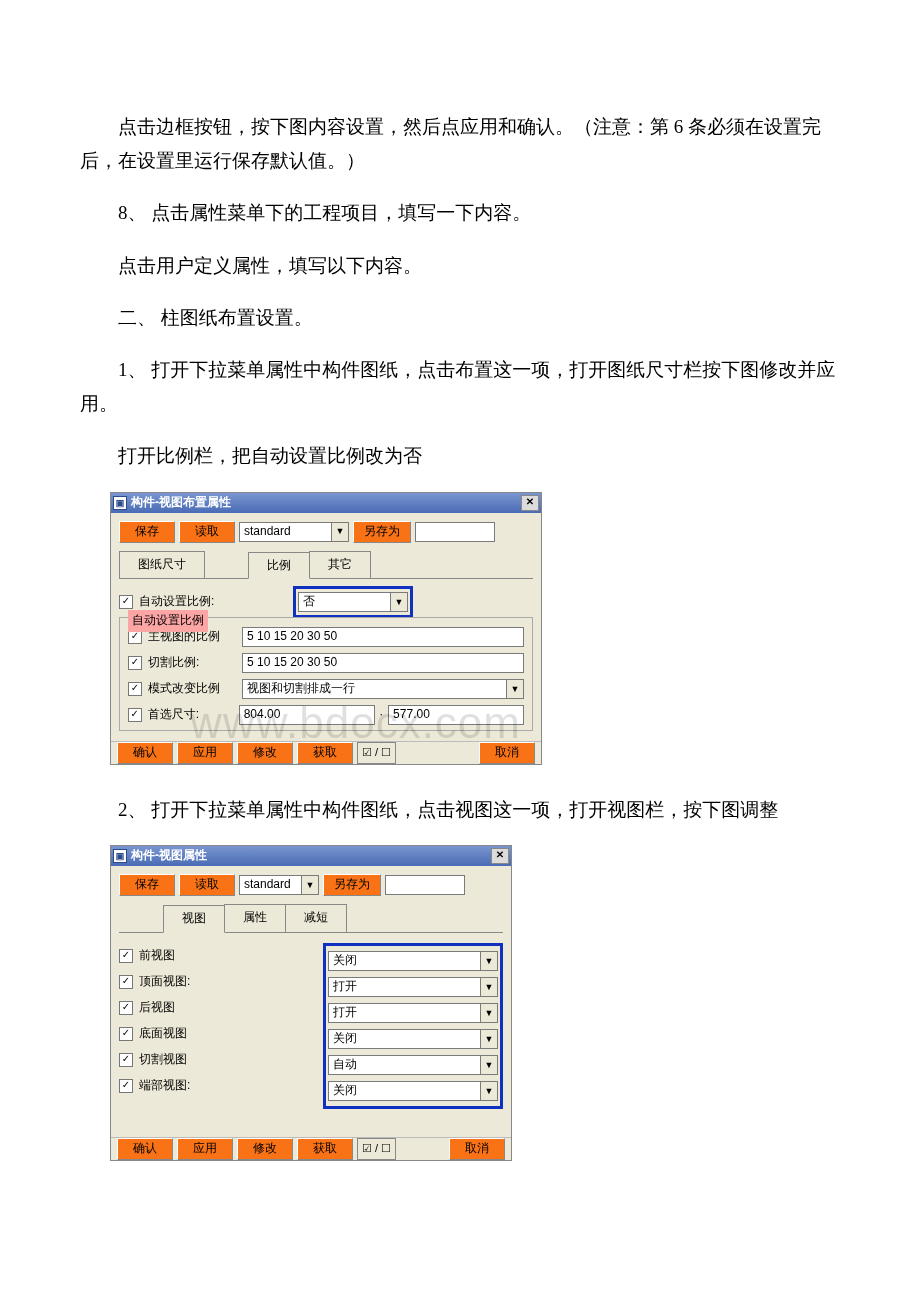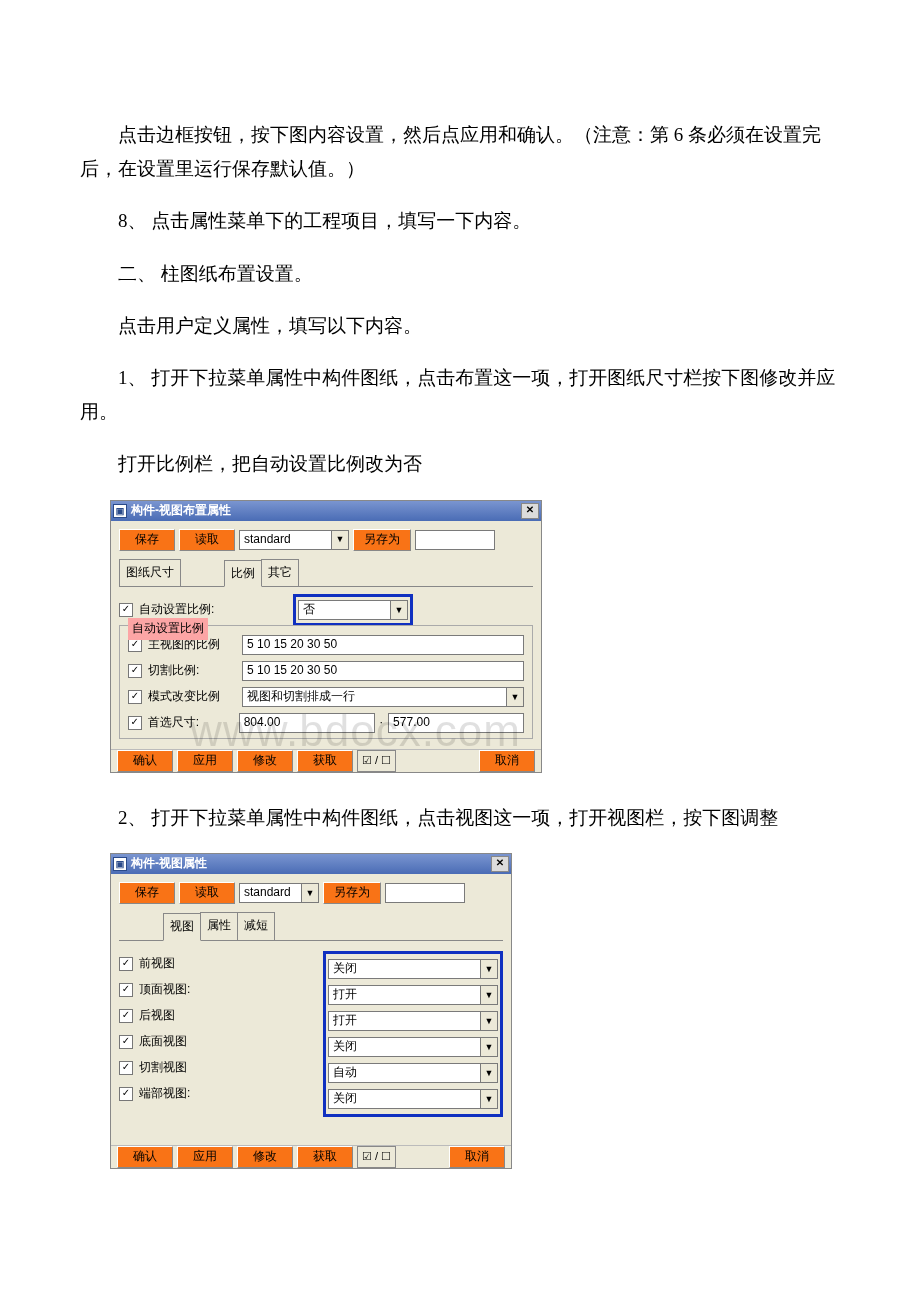--- a/index.html
+++ b/index.html
@@ -9,21 +9,21 @@
     font-size: 19px;
     color: #000;
     line-height: 1.8;
   }
   .page {
     width: 920px;
     margin: 0 auto;
     padding: 110px 80px 60px 80px;
     box-sizing: border-box;
   }
-  p { margin: 8px 0 18px 0; text-indent: 2em; }
+  p { margin: 0 0 18px 0; text-indent: 2em; }
   .dialog {
     width: 430px;
     margin: 6px 0 28px 30px;
     border: 1px solid #888;
     background: #ece9d8;
     font-family: "Microsoft YaHei", "SimSun", sans-serif;
     font-size: 12px;
     color: #000;
     position: relative;
   }
@@ -88,21 +88,21 @@
     padding: 0 4px;
     display:flex; align-items:center;
     box-sizing: border-box;
   }
   .tabs {
     display: flex;
     border-bottom: 1px solid #888;
     margin-bottom: 10px;
   }
   .tab {
-    padding: 2px 6px;
+    padding: 2px 18px;
     border: 1px solid #888;
     border-bottom: none;
     background: #ece9d8;
     margin-right: -1px;
     position: relative;
     text-align: center;
   }
   .tab.active { background: #ece9d8; top: 1px; border-bottom: 1px solid #ece9d8; margin-left: 44px; }
   .row { display:flex; align-items:center; height:26px; }
   .chk {
@@ -146,22 +146,22 @@
     letter-spacing: 1px;
   }
 </style>
 </head>
 <body>
 
 <div class="page">
 
   <p>点击边框按钮，按下图内容设置，然后点应用和确认。（注意：第 6 条必须在设置完后，在设置里运行保存默认值。）</p>
   <p>8、 点击属性菜单下的工程项目，填写一下内容。</p>
+  <p>点击用户定义属性，填写以下内容。</p>
   <p>二、 柱图纸布置设置。</p>
-  <p>点击用户定义属性，填写以下内容。</p>
   <p>1、 打开下拉菜单属性中构件图纸，点击布置这一项，打开图纸尺寸栏按下图修改并应用。</p>
   <p>打开比例栏，把自动设置比例改为否</p>
 
   <div class="dialog">
     <div class="titlebar">
       <span class="icon">▣</span>
       <span class="title">构件-视图布置属性</span>
       <span class="closebtn">✕</span>
     </div>
     <div class="dlg-body">

